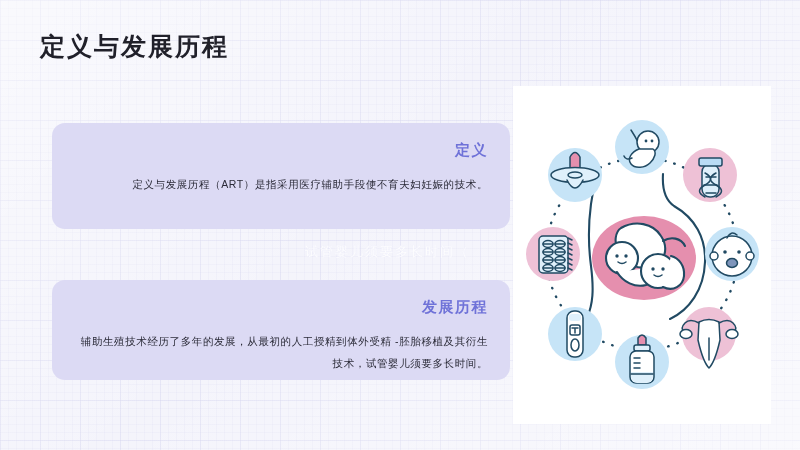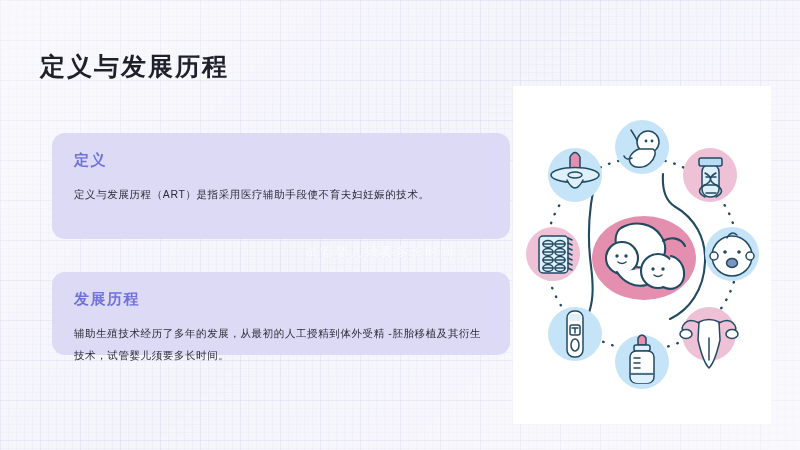--- a/index.html
+++ b/index.html
@@ -29,34 +29,33 @@
   }
 
   .page-title {
     position: absolute;
     left: 40px; top: 30px;
     font-size: 25px;
     font-weight: 700;
     letter-spacing: 2px;
     color: #20202a;
     z-index: 4;
-    margin-top: 20px;
   }
 
   .card {
     position: absolute;
     left: 52px;
     width: 458px;
     background: #dcdaf4;
     border-radius: 13px;
     padding: 18px 22px 16px 22px;
     z-index: 3;
   }
-  #card-definition { top: 133px; height: 106px; }
-  #card-history    { top: 272px; height: 83px; }
+  #card-definition { top: 123px; height: 106px; text-align: right; }
+  #card-history    { top: 280px; height: 100px; text-align: right; }
 
   .card-heading {
     font-size: 15px;
     font-weight: 700;
     color: #6f72d8;
     letter-spacing: 1.5px;
     margin-bottom: 13px;
   }
   .card-body {
     font-size: 10.5px;

